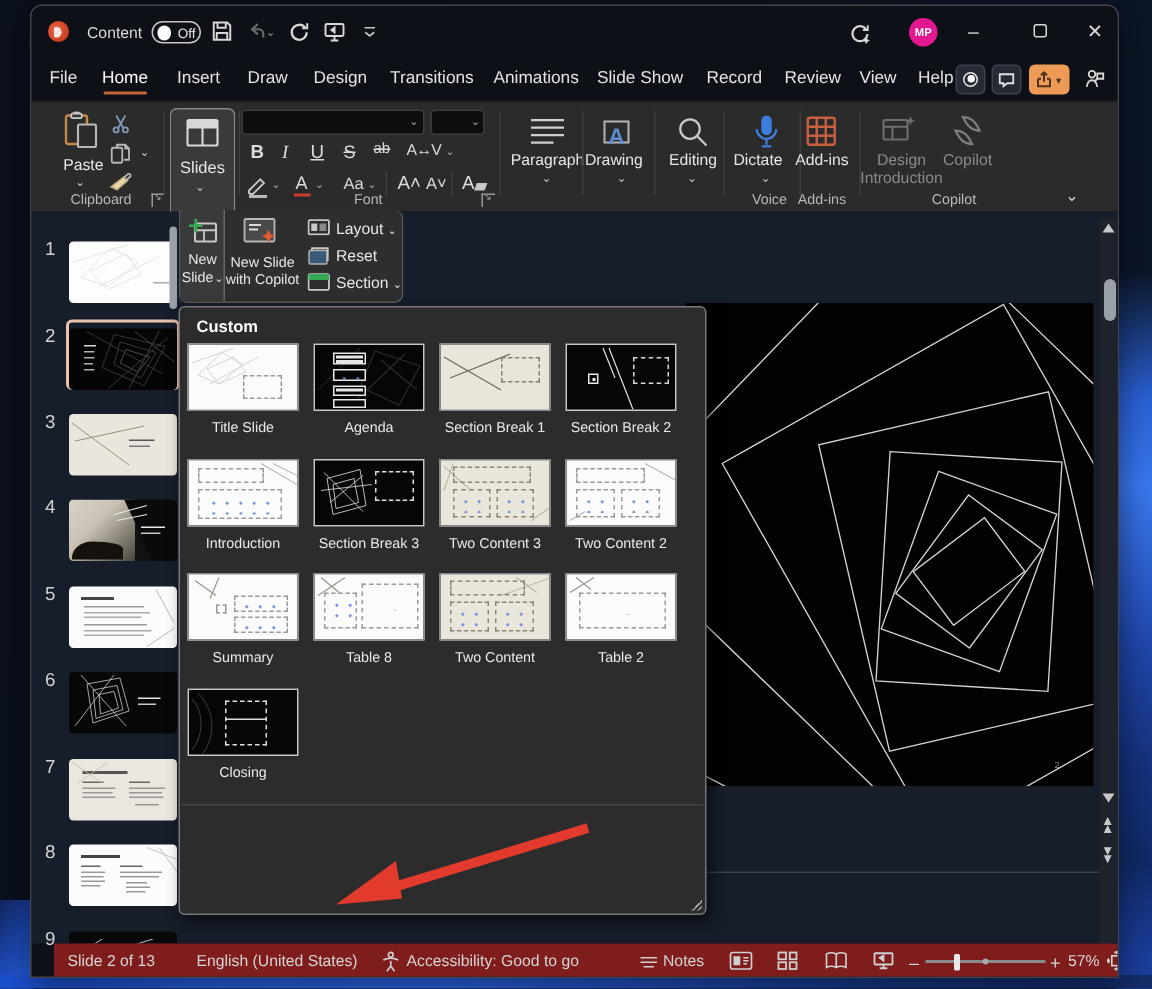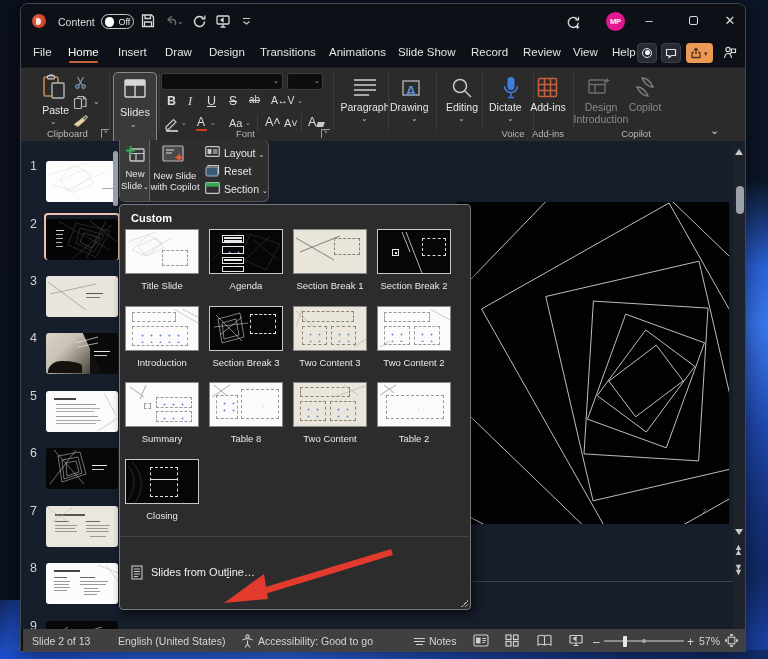--- a/index.html
+++ b/index.html
@@ -57,21 +57,21 @@
 #sel2 { position:absolute; left:23px; top:72px; width:76px; height:47px; border:2px solid #eac3ae; border-radius:4px; }
 #thumbscroll { position:absolute; left:92px; top:10px; width:5px; height:55px; background:#9aa0a8; border-radius:3px; }
 
 
 #slide { position:absolute; left:436px; top:61px; width:272px; height:322px; background:#020202; overflow:hidden; }
 #paneline { position:absolute; left:430px; top:440px; width:282px; height:1px; background:#39404f; }
 #vscroll { position:absolute; left:712px; top:5px; width:13px; height:483px; background:#1e222b; }
 #vthumb { position:absolute; left:714.5px; top:45px; width:8px; height:28px; background:#9aa0a8; border-radius:4px; }
 
 
-#statusbar { position:absolute; left:2px; top:625px; width:100%; height:24px; background:#404040; color:#d4d4d4; font-size:10.5px; }
+#statusbar { position:absolute; left:15px; top:625px; width:100%; height:24px; background:#7f1d1d; color:#d4d4d4; font-size:10.5px; }
 .sb { position:absolute; top:6px; white-space:nowrap; }
 
 
 #flyout { position:absolute; left:98px; top:-1px; width:150px; height:62px; background:#2e2e2e;
   border:1px solid #5a5a5a; border-top:none; border-radius:0 6px 6px 6px; }
 #gallery { position:absolute; left:98px; top:63px; width:352px; height:406px; background:#2c2c2c;
   border:1px solid #777; border-radius:4px; box-shadow:3px 4px 10px rgba(0,0,0,.6); }
 .gthumb { position:absolute; width:74px; height:45px; overflow:hidden; }
 .glabel { position:absolute; width:84px; text-align:center; font-size:9.5px; color:#e8e8e8; white-space:nowrap; }
 .menurow { position:absolute; left:1px; width:348px; height:22px; color:#f0f0f0; font-size:11px; }
@@ -588,27 +588,20 @@
       <div class="gthumb" style="left:5px;top:254px;background:#060606;border:1px solid #c8c8c8">
         <svg width="74" height="45" viewBox="0 0 74 45" stroke="#3a3a3a" stroke-width="0.7" fill="none">
             <path d="M2 6C10 14 10 30 2 40M6 2C18 14 18 32 8 44"></path>
           </svg>
         <div style="position:absolute;left:24px;top:7px;width:28px;height:30px;border:1px dashed #e0e0e0"></div>
         <div style="position:absolute;left:24px;top:19px;width:28px;height:1px;background:#e0e0e0"></div>
       </div>
       <div class="glabel" style="left:0px;top:305px">Closing</div>
 
       <div style="position:absolute;left:1px;top:331px;width:348px;height:1px;background:#454545"></div>
-      <div class="menurow" style="top:357px">
-        <svg style="position:absolute;left:10px;top:3px" width="12" height="15" viewBox="0 0 12 15" fill="none" stroke="#c8c8c8" stroke-width="1.1">
-            <rect x="1" y="1" width="10" height="13"></rect>
-            <path d="M3 4h6M3 6.5h6M3 9h6M3 11.5h4"></path>
-          </svg>
-        <span style="position:absolute;left:30px;top:4px">Slides from Out<u>l</u>ine…</span>
-      </div>
       <div style="position:absolute;right:2px;bottom:2px;width:7px;height:7px;background:
         linear-gradient(135deg,transparent 50%,#9a9a9a 50%,#9a9a9a 60%,transparent 60%,transparent 75%,#9a9a9a 75%,#9a9a9a 85%,transparent 85%)"></div>
     </div>
 
     <svg style="position:absolute;left:195px;top:405px" width="185" height="62" viewBox="0 0 185 62">
       <path d="M176 6 38 48" stroke="#e23b2e" stroke-width="6.5"></path>
       <path d="M48 28 8 57 52 53z" fill="#e23b2e"></path>
     </svg>
   </div>
 

